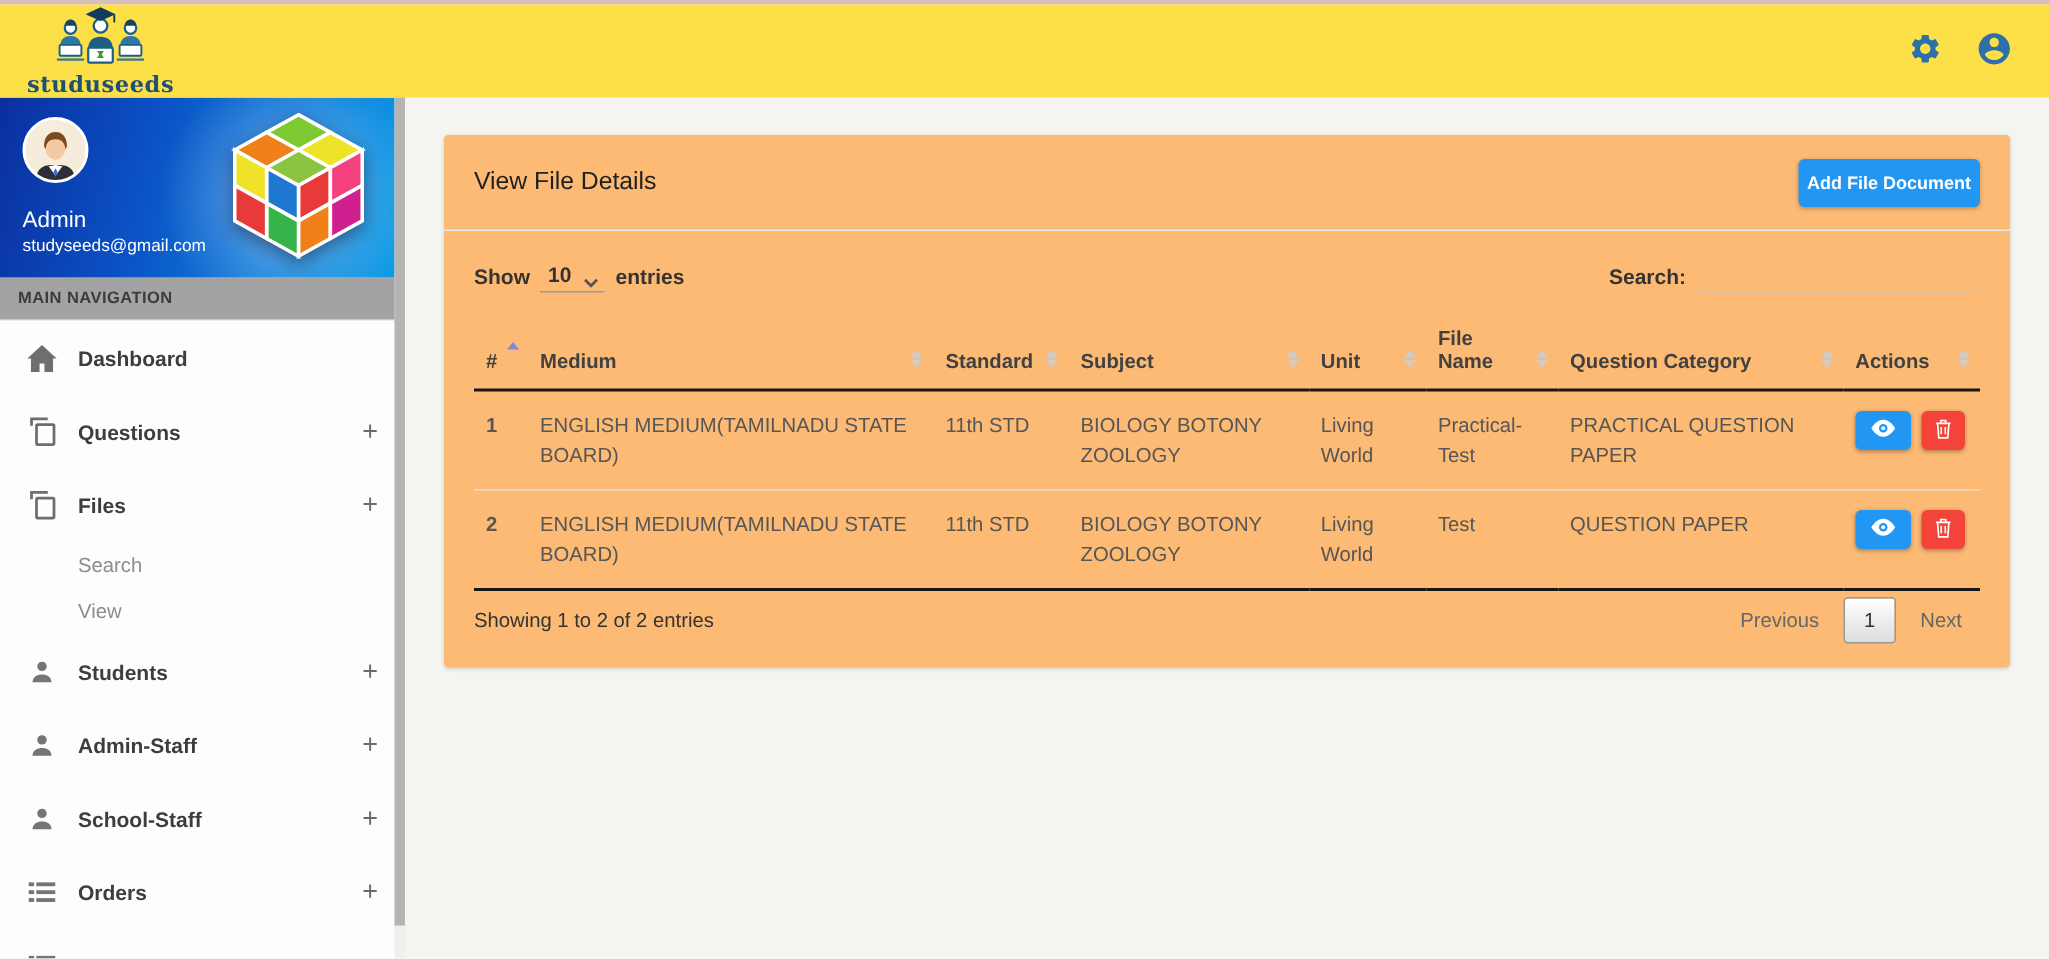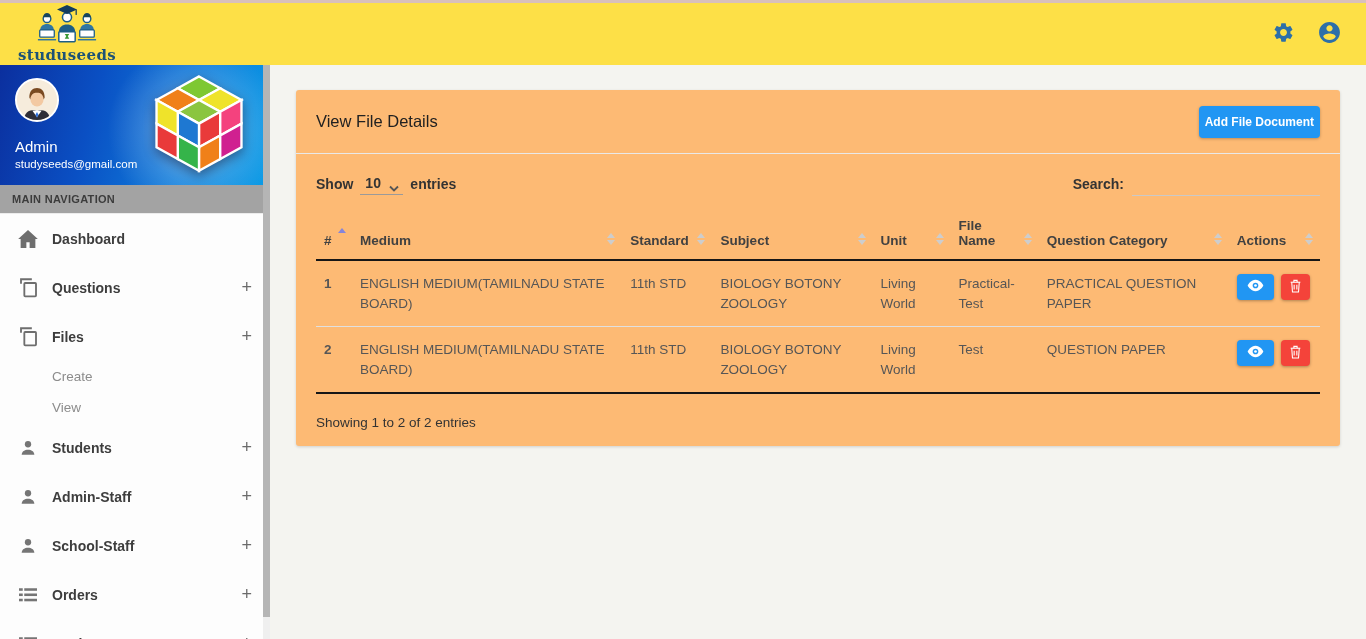--- a/index.html
+++ b/index.html
@@ -84,21 +84,21 @@
   .sort-num { right: auto; left: 22px; bottom: 26px; }
 
   .action-cell { display: flex; gap: 7px; align-items: center; }
   .btn-view { width: 37px; height: 26px; background: var(--accent-blue, #2196f3); border: none; border-radius: 4px;
       display: inline-flex; align-items: center; justify-content: center; cursor: pointer;
       box-shadow: 0 1px 3px rgba(0,0,0,.3); }
   .btn-delete { width: 29px; height: 26px; background: var(--danger-red, #f4433a); border: none; border-radius: 4px;
       display: inline-flex; align-items: center; justify-content: center; cursor: pointer;
       box-shadow: 0 1px 3px rgba(0,0,0,.3); }
 
-  .table-footer { display: flex; align-items: center; justify-content: space-between; padding: 21px 0 16px; }
+  .table-footer { display: flex; align-items: center; justify-content: space-between; padding: 4px 0 16px; }
   .info-text { font-size: 13.5px; color: #333; }
   .pagination { display: flex; align-items: center; gap: 4px; }
   .page-link { background: none; border: 1px solid transparent; font-size: 13.5px; color: #666;
       padding: 7px 11px; cursor: pointer; font-family: "Liberation Sans", sans-serif; }
   .page-current { border: 1px solid #979797; border-radius: 3px; background: linear-gradient(to bottom, #ffffff 0%, #dcdcdc 100%);
       color: #333; font-size: 13.5px; padding: 7px 13px; cursor: pointer; font-family: "Liberation Sans", sans-serif; }
 </style>
 </head>
 <body>
 
@@ -218,21 +218,21 @@
           <svg width="19" height="20" viewBox="0 0 22 24" fill="none" stroke="#6e6e6e" stroke-width="2.2">
             <path d="M2 7V1.5h13" fill="none"></path>
               <rect x="6" y="6" width="14" height="16" rx="1"></rect>
           </svg>
         </span>
         <span class="nav-label">Files</span>
         <span class="nav-plus">+</span>
       </div>
 
       <div class="subnav-item">
-        <span class="subnav-label">Create</span>
+        <span class="subnav-label">Search</span>
       </div>
       <div class="subnav-item">
         <span class="subnav-label">View</span>
       </div>
 
       <div class="nav-item">
         <span class="nav-icon">
           <svg width="18" height="18" viewBox="0 0 24 24" fill="#757575">
               <circle cx="12" cy="7" r="4.2"></circle>
               <path d="M3.5 21c.6-5 4-6.8 8.5-6.8s7.9 1.8 8.5 6.8z"></path>
@@ -465,18 +465,23 @@
                     </span>
                   </button>
                 </span>
               </td>
             </tr>
           </tbody>
         </table>
 
         <div class="table-footer">
           <span class="info-text">Showing 1 to 2 of 2 entries</span>
+          <div class="pagination">
+            <button class="page-link">Previous</button>
+            <button class="page-current">1</button>
+            <button class="page-link">Next</button>
+          </div>
         </div>
 
       </div>
     </section>
   </main>
 </div>
 
 </body></html>

